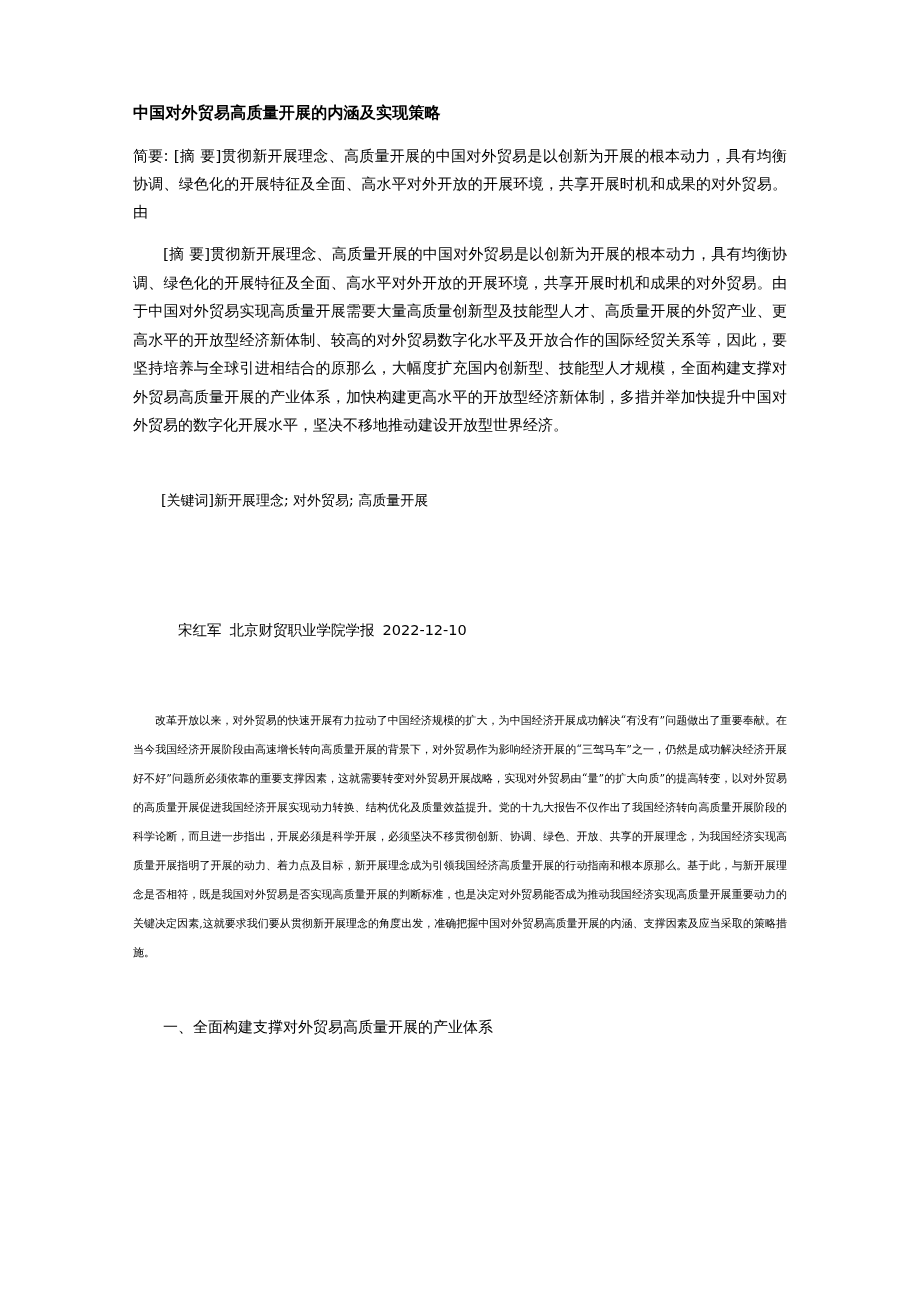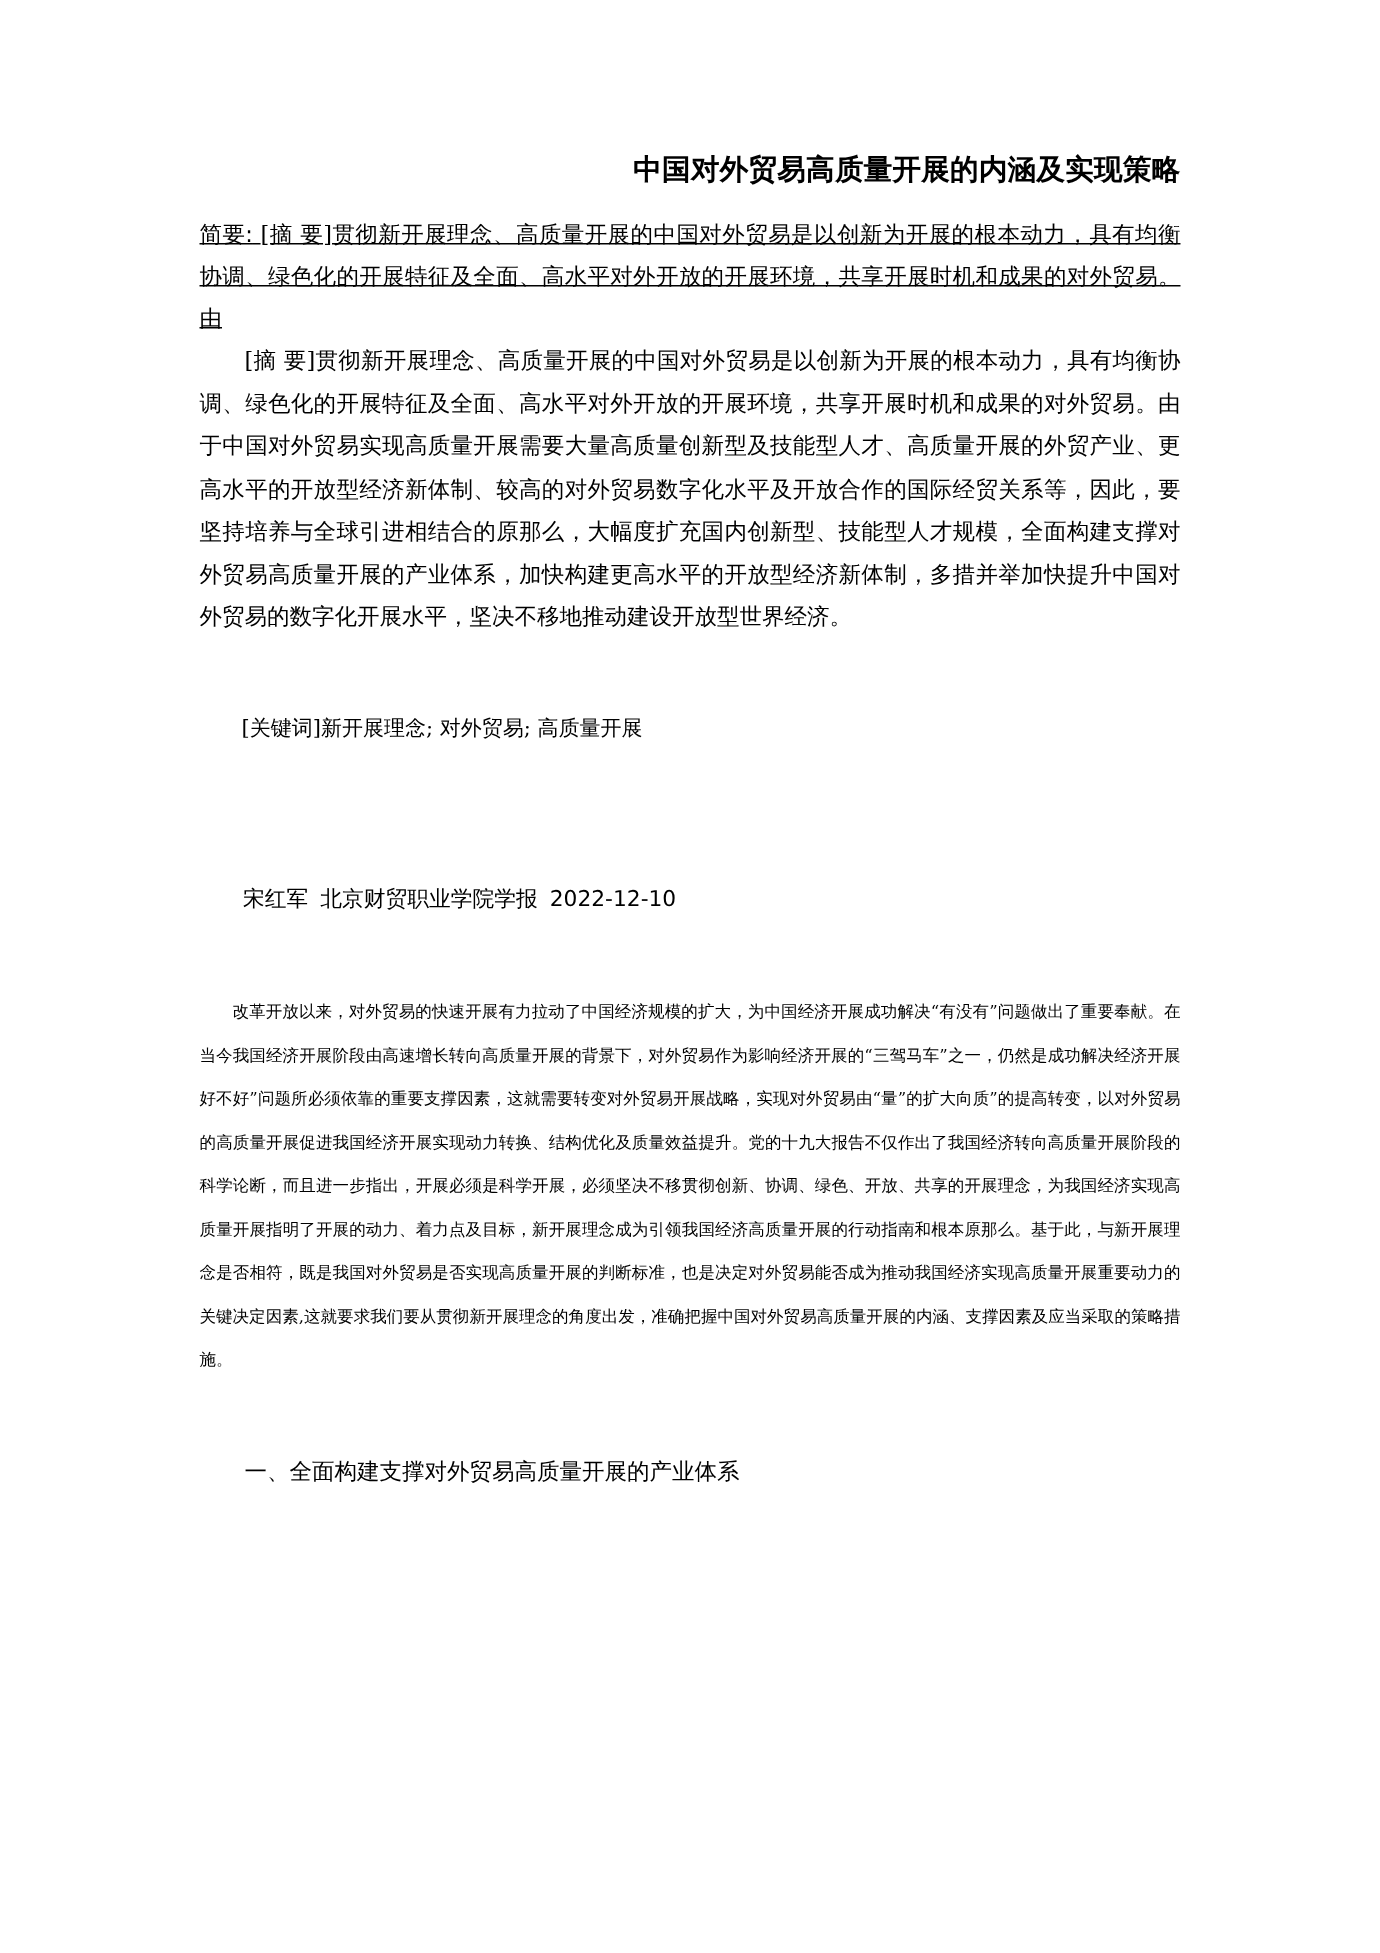--- a/index.html
+++ b/index.html
@@ -15,34 +15,33 @@
   }
   .page {
     position: relative;
     width: 920px;
     height: 1302px;
     box-sizing: border-box;
     padding: 100px 133px 0 133px;
     background: #ffffff;
   }
   .doc-title {
-    text-align: right;
-    font-size: 19px;
+    text-align: left;
+    font-size: 16px;
     line-height: 26px;
     font-family: "DejaVu Sans", sans-serif;
     margin: 0 0 16px 0;
     letter-spacing: 0.2px;
   }
   .summary-block {
     font-size: 15px;
     line-height: 28px;
     text-align: justify;
     font-family: "DejaVu Serif", serif;
-    margin: 0 0 0 0;
-    text-decoration: underline;
+    margin: 0 0 14px 0;
   }
   .summary-label {
     font-family: "DejaVu Sans", sans-serif;
   }
   .para {
     font-size: 15px;
     line-height: 28.5px;
     text-align: justify;
     font-family: "DejaVu Serif", serif;
     margin: 0;
@@ -55,21 +54,21 @@
     line-height: 28px;
     font-family: "DejaVu Serif", serif;
     text-indent: 2em;
     margin: 0;
   }
   .byline {
     font-size: 14.5px;
     line-height: 28px;
     font-family: "DejaVu Sans", sans-serif;
     text-indent: 2em;
-    margin: 0;
+    margin: 16px;
   }
   .byline .sep { display: inline-block; width: 8px; }
   .section-heading {
     font-size: 15px;
     line-height: 28px;
     font-family: "DejaVu Sans", sans-serif;
     text-indent: 2em;
     margin: 0;
   }
   .body-text {

